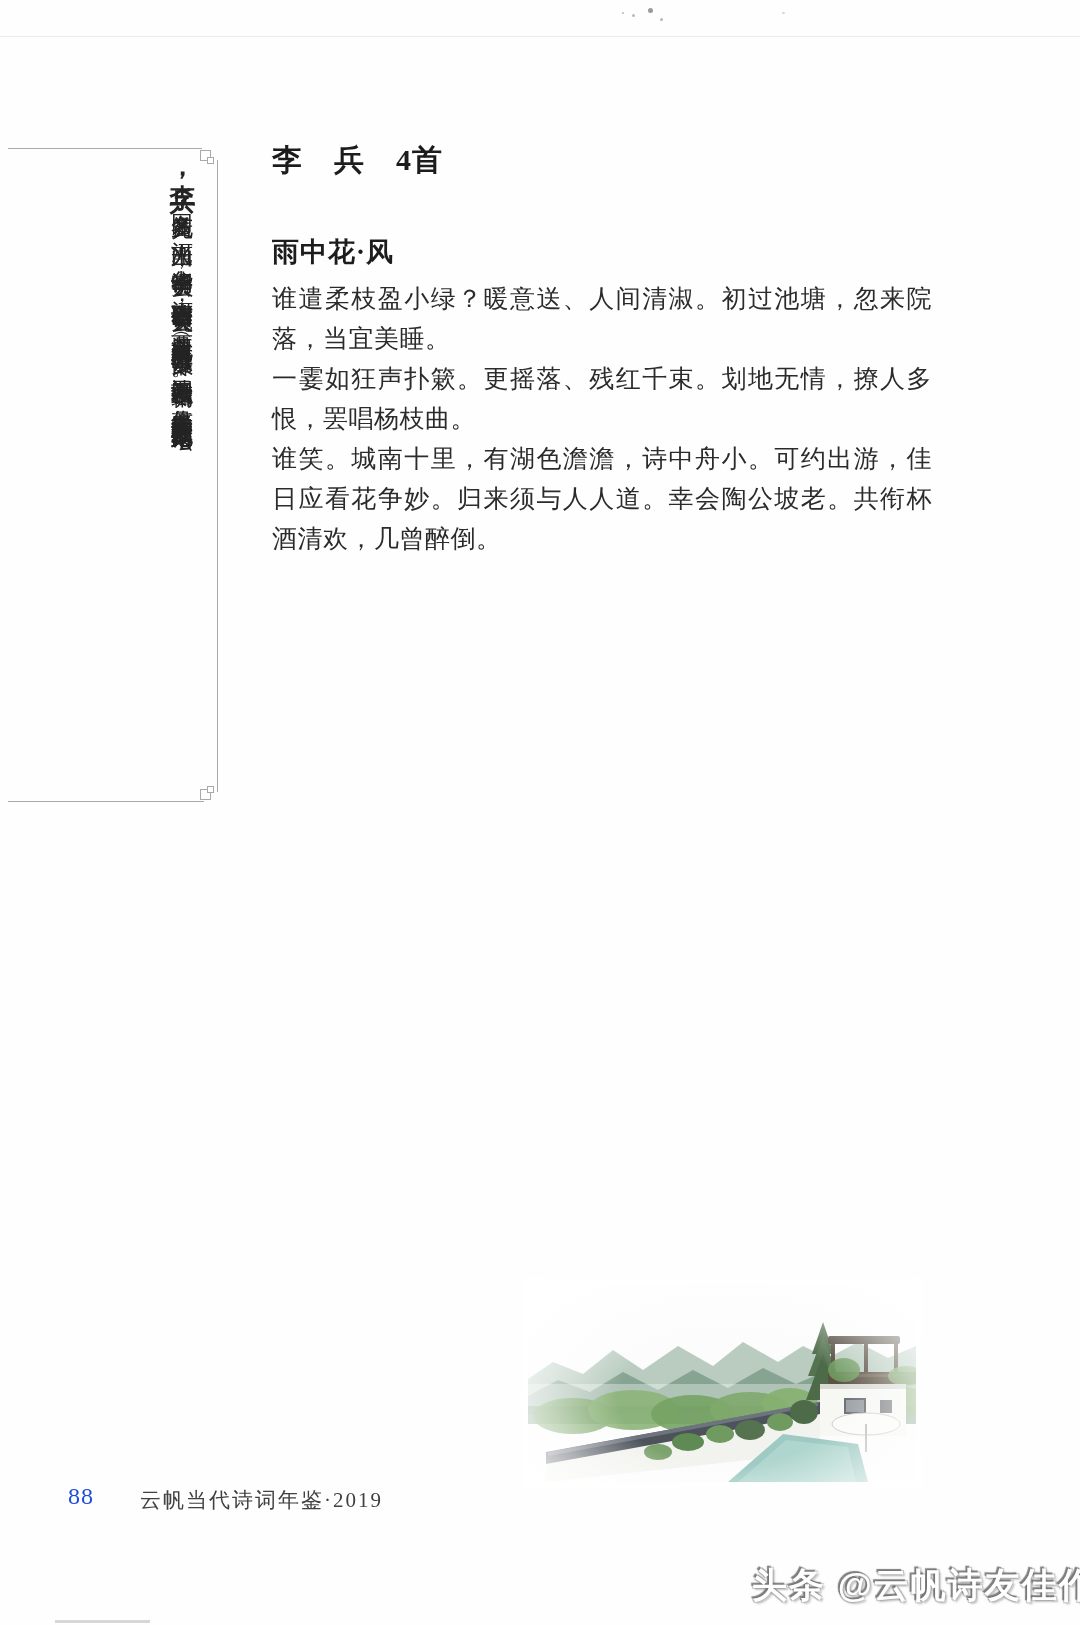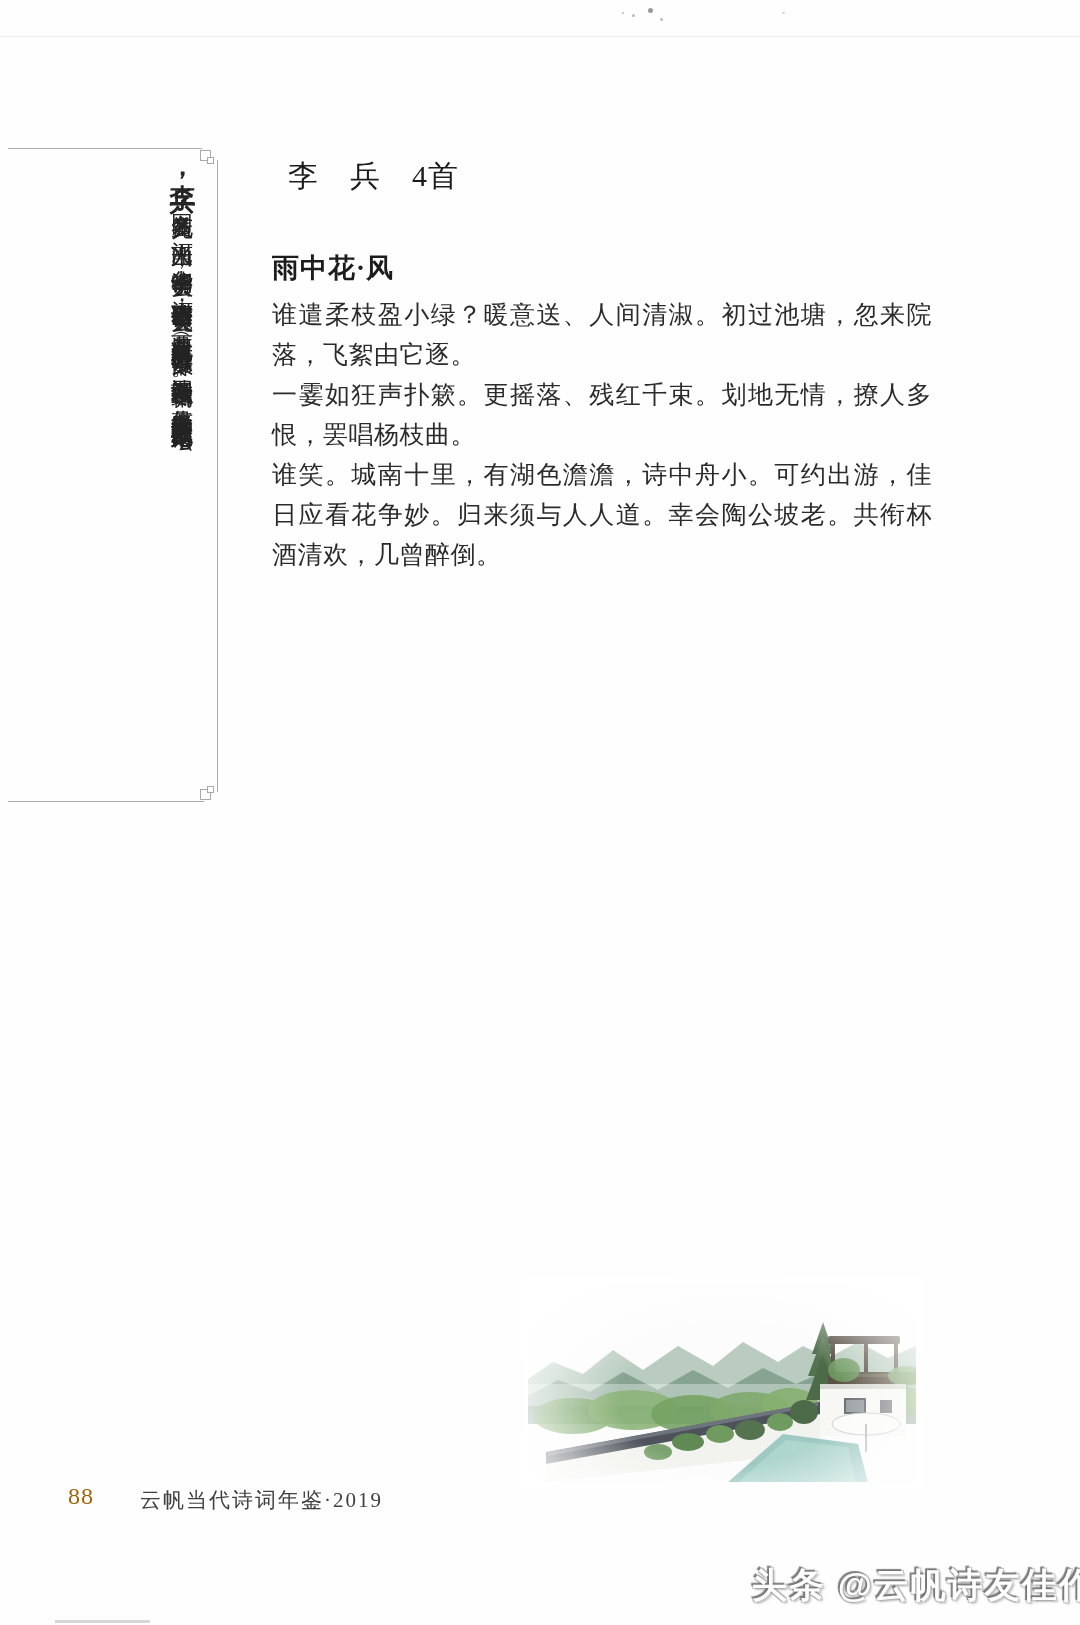--- a/index.html
+++ b/index.html
@@ -84,25 +84,25 @@
   }
 
   
   .main-col {
     position: absolute;
     left: 272px; top: 140px;
     width: 660px;
   }
   .main-title {
     font-size: 30px;
-    font-weight: normal;
+    font-weight: bold;
     color: #1c1c1c;
     letter-spacing: 1px;
     line-height: 40px;
-    margin: 16px;
+    margin: 0;
   }
   .poem { margin: 0; }
   .poem-title {
     font-size: 27px;
     font-weight: bold;
     color: #1c1c1c;
     letter-spacing: 1px;
     line-height: 34px;
     margin: 36px 0 10px 0;
   }
@@ -131,21 +131,21 @@
       rgba(255,255,255,0.92) 82%,
       #ffffff 95%);
     pointer-events: none;
   }
 
   
   .page-number {
     position: absolute;
     left: 68px; top: 1483px;
     font-size: 24px;
-    color: #a16207;
+    color: #1d4ed8;
     letter-spacing: 1px;
     text-align: center;
   }
   .book-title {
     position: absolute;
     left: 140px; top: 1486px;
     font-size: 21px;
     color: #404040;
     letter-spacing: 2px;
   }
@@ -187,21 +187,21 @@
 <div class="bio-text">
   <span class="bio-name">李兵，</span><span>网名麦笛儿，河南光山人。中华诗词学会会员，河南省诗歌创作研究会会员，西江月文化发展（上海）有限公司诗歌部专员，诗词吾爱网专职编辑。作品主要发表于诗词吾爱网以及其他网络论坛。</span>
 </div>
 
 <div class="main-col">
   <h1 class="main-title">李　兵　4首</h1>
 
   <section class="poem">
     <h2 class="poem-title">雨中花·风</h2>
     <div class="poem-body">
-      <p>谁遣柔枝盈小绿？暖意送、人间清淑。初过池塘，忽来院落，飞絮由它逐。</p>
+      <p>谁遣柔枝盈小绿？暖意送、人间清淑。初过池塘，忽来院落，当宜美睡。</p>
       <p>一霎如狂声扑簌。更摇落、残红千束。划地无情，撩人多恨，罢唱杨枝曲。</p>
     </div>
   </section>
 
 
 
   <section class="poem">
     <div class="poem-body">
       <p>谁笑。城南十里，有湖色澹澹，诗中舟小。可约出游，佳日应看花争妙。归来须与人人道。幸会陶公坡老。共衔杯酒清欢，几曾醉倒。</p>
     </div>

